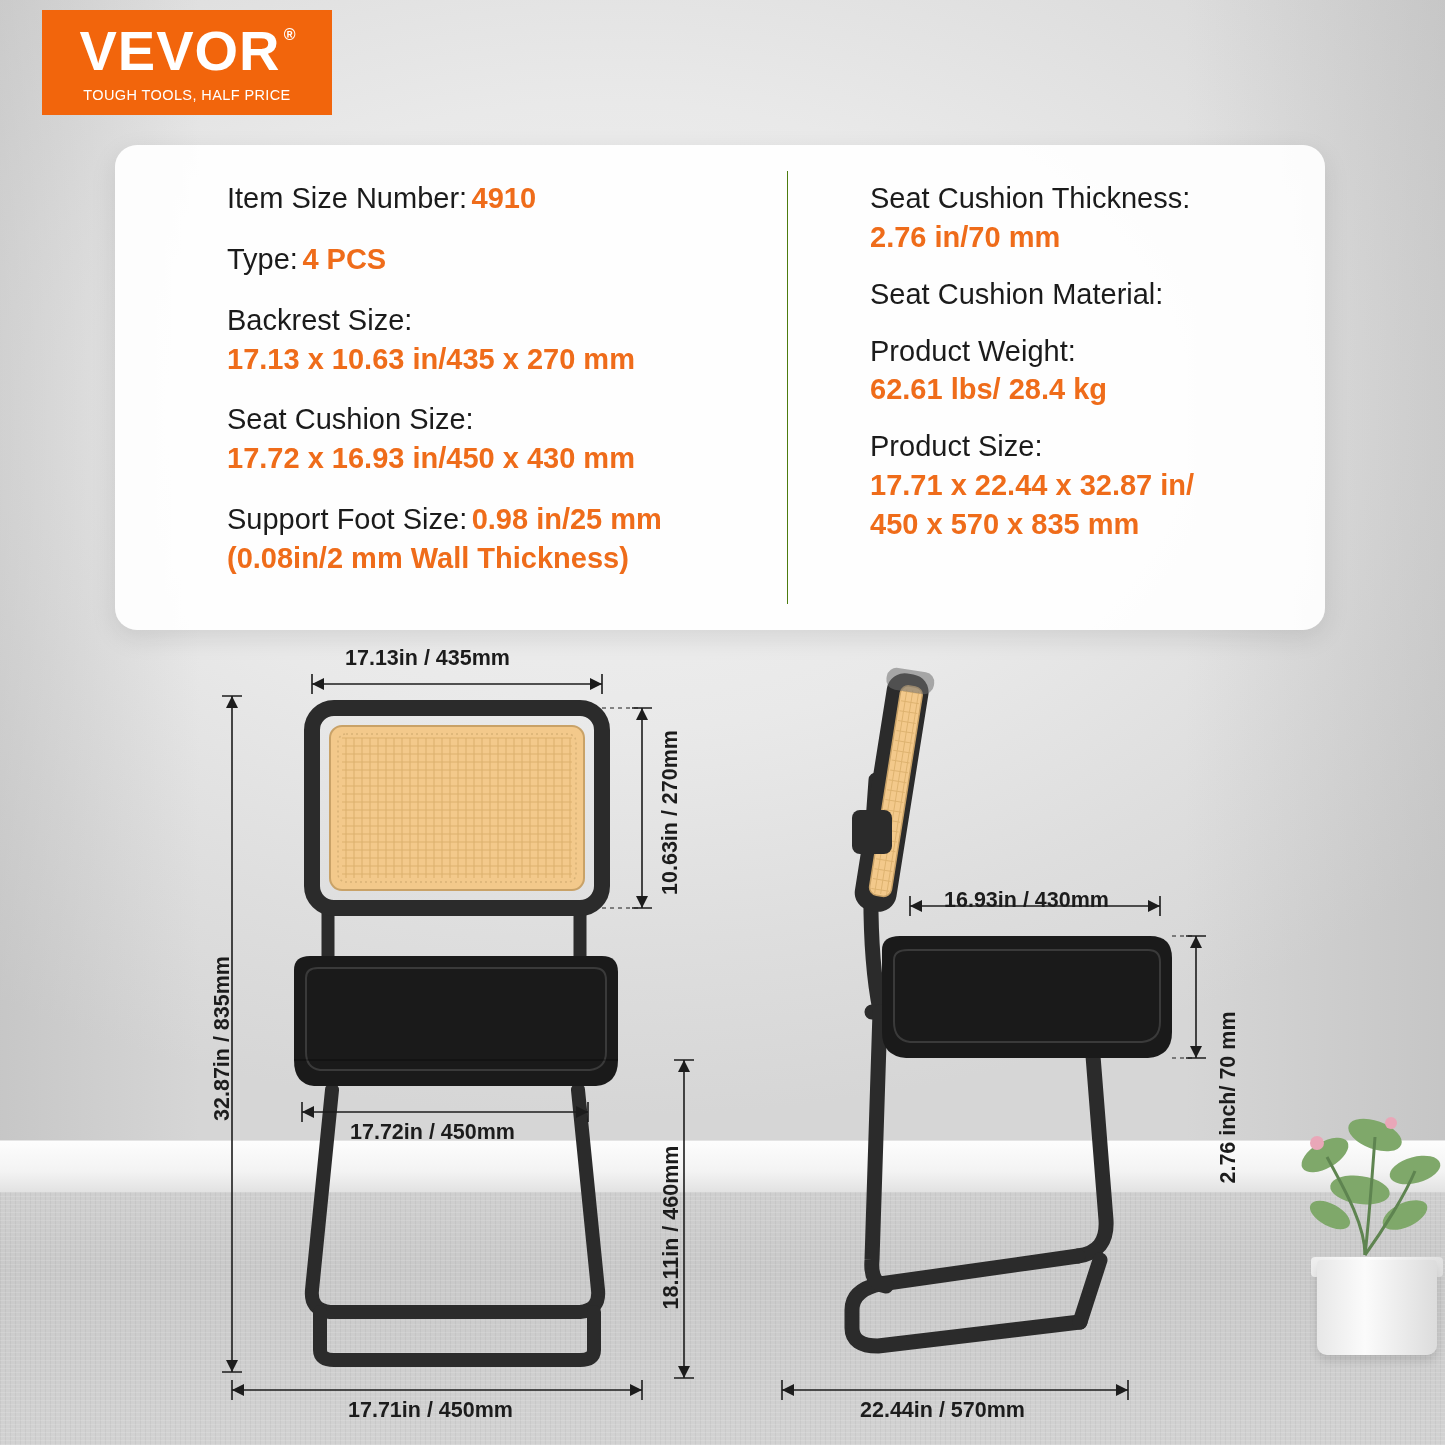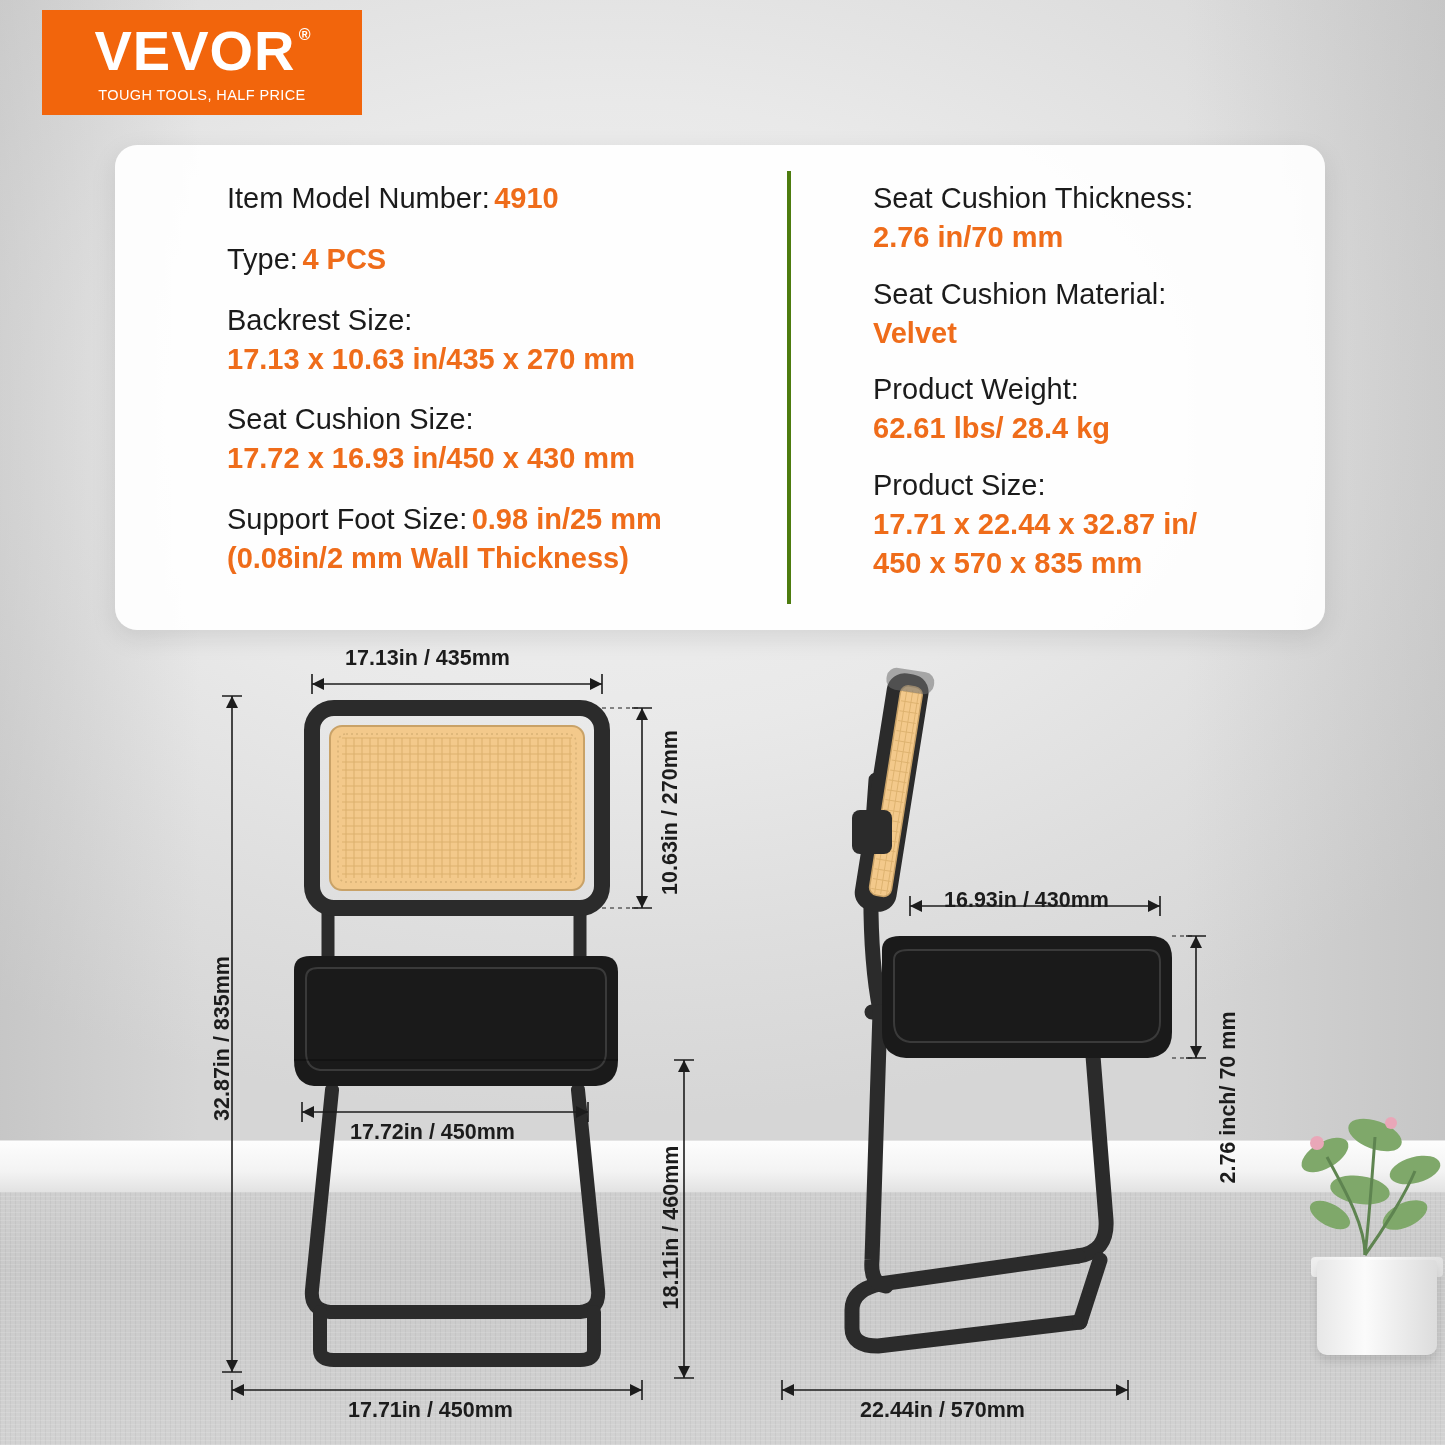--- a/index.html
+++ b/index.html
@@ -53,21 +53,21 @@
     box-shadow:0 6px 10px rgba(0,0,0,.12);
   }
   .pot-rim {
     position:absolute; right:2px; bottom:78px; width:132px; height:20px;
     background:linear-gradient(to right,#ededed,#ffffff 45%,#e0e0e0);
     border-radius:4px;
   }
 
   
   .logo {
-    position:absolute; left:42px; top:10px; width:320px; height:105px;
+    position:absolute; left:42px; top:10px; width:290px; height:105px;
     background:#F2650C;
     display:flex; flex-direction:column; align-items:center; justify-content:center;
   }
   .logo-word {
     color:#ffffff; font-weight:bold; font-size:56px; letter-spacing:1px;
     line-height:1; position:relative; padding-right:14px;
   }
   .logo-reg {
     position:absolute; right:-2px; top:4px; font-size:16px; font-weight:bold;
   }
@@ -80,21 +80,21 @@
   .spec-card {
     position:absolute; left:115px; top:145px; width:1210px; height:485px;
     background:rgba(255,255,255,.93);
     border-radius:22px;
     box-shadow:0 8px 26px rgba(0,0,0,.10);
     display:flex;
     padding:26px 0 26px 0;
   }
   .spec-col { padding:8px 30px 8px 112px; }
   .spec-col.left { width:672px; }
-  .spec-col.right { width:538px; padding-left:82px; border-left:4px solid #4d7c0f; }
+  .spec-col.right { width:538px; padding-left:82px; border-left:1px solid #4d7c0f; }
   .spec-item { margin-bottom:22px; line-height:1.34; }
   .spec-col.right .spec-item { margin-bottom:18px; }
   .lbl { font-size:29px; color:#1b1b1b; }
   .val { font-size:29px; color:#EF6C1A; font-weight:bold; }
   .val-line { font-size:29px; color:#EF6C1A; font-weight:bold; display:block; }
 
   
   .front-view { position:absolute; left:250px; top:660px; width:440px; height:730px;text-align:center; }
   .side-view  { position:absolute; left:760px; top:660px; width:430px; height:730px; }
 
@@ -149,21 +149,21 @@
     <span class="logo-reg">®</span>
   </div>
   <div class="logo-sub">TOUGH TOOLS, HALF PRICE</div>
 </div>
 
 <div class="spec-card">
 
   <div class="spec-col left">
 
     <div class="spec-item">
-      <span class="lbl">Item Model Number:</span>
+      <span class="lbl">Item Size Number:</span>
       <span class="val">4910</span>
     </div>
 
     <div class="spec-item">
       <span class="lbl">Type:</span>
       <span class="val">4 PCS</span>
     </div>
 
     <div class="spec-item">
       <span class="lbl">Backrest Size:</span>
@@ -185,21 +185,20 @@
 
   <div class="spec-col right">
 
     <div class="spec-item">
       <span class="lbl">Seat Cushion Thickness:</span>
       <span class="val-line">2.76 in/70 mm</span>
     </div>
 
     <div class="spec-item">
       <span class="lbl">Seat Cushion Material:</span>
-      <span class="val-line">Velvet</span>
     </div>
 
     <div class="spec-item">
       <span class="lbl">Product Weight:</span>
       <span class="val-line">62.61 lbs/ 28.4 kg</span>
     </div>
 
     <div class="spec-item">
       <span class="lbl">Product Size:</span>
       <span class="val-line">17.71 x 22.44 x 32.87 in/</span>

